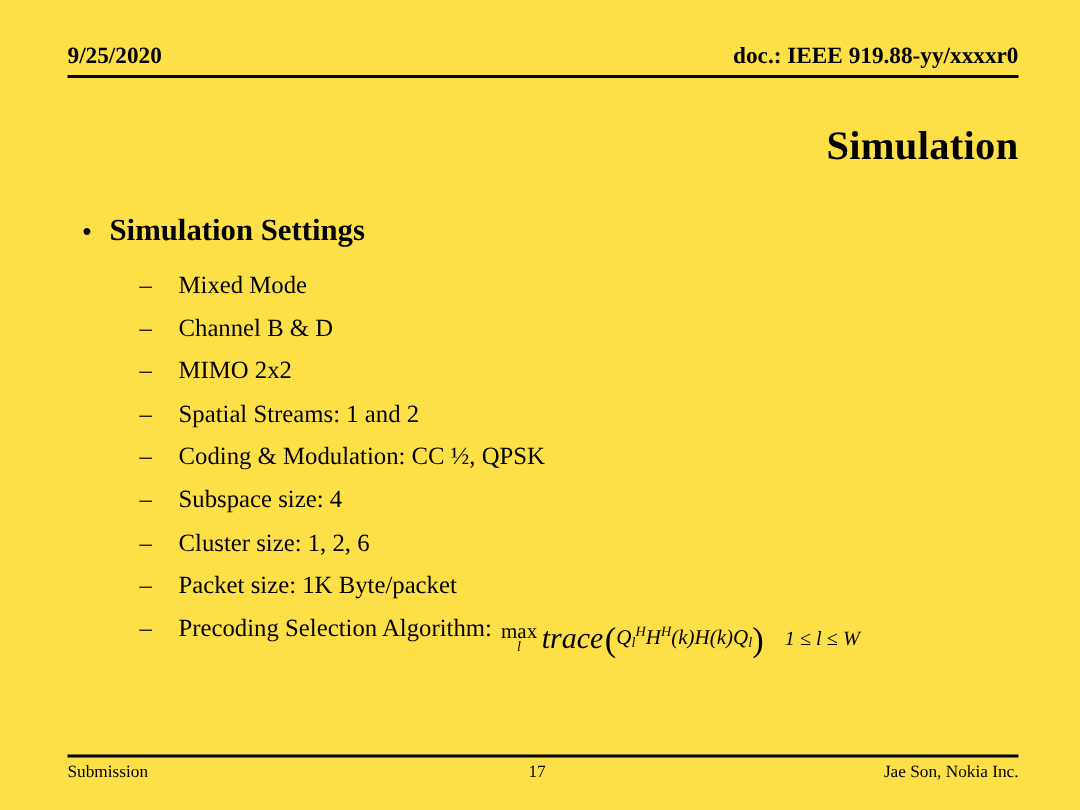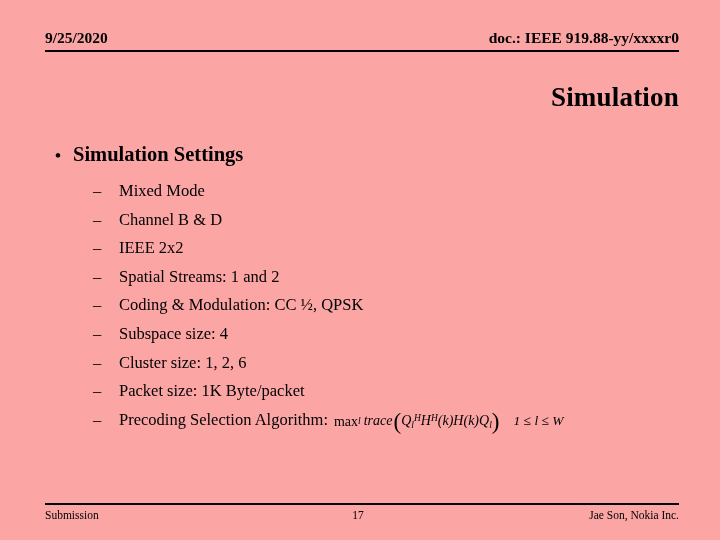--- a/index.html
+++ b/index.html
@@ -13,21 +13,21 @@
     font-family: "Liberation Serif", "DejaVu Serif", serif;
     color: #000000;
     position: relative;
     overflow: hidden;
   }
 
   
   .slide {
     position: absolute;
     inset: 0;
-    background: #fca5a5;
+    background: #fde047;
   }
 
   
   .header {
     position: absolute;
     left: 45px;
     top: 28px;
     width: 634px;
     display: flex;
     justify-content: space-between;
@@ -120,40 +120,40 @@
     font-family: "Liberation Serif", "DejaVu Serif", serif;
     font-style: italic;
     font-size: 14px;
     margin-left: 6px;
     position: relative;
     top: 1px;
     white-space: nowrap;
   }
   .eq-maxsub {
     display: inline-flex;
-    flex-direction: row;
+    flex-direction: column;
     align-items: center;
     font-style: normal;
     line-height: 1;
     margin-right: 3px;
     justify-content: flex-end;
   }
   .eq-maxsub .eq-op {
     font-style: normal;
     font-size: 14px;
   }
   .eq-maxsub .eq-under {
     font-style: italic;
     font-size: 9.5px;
     line-height: 1;
     margin-top: -1px;
   }
   .eq-trace {
     font-style: italic;
-    font-size: 14px;
+    font-size: 20px;
     margin-right: 1px;
     font-family: Liberation Serif, serif;
   }
   .eq-paren {
     font-style: normal;
     font-size: 23px;
     line-height: 0.85;
     position: relative;
     top: 0.5px;
   }
@@ -225,21 +225,21 @@
         <span class="bullet-text">Mixed Mode</span>
       </li>
 
       <li class="level2">
         <span class="bullet-mark">–</span>
         <span class="bullet-text">Channel B &amp; D</span>
       </li>
 
       <li class="level2">
         <span class="bullet-mark">–</span>
-        <span class="bullet-text">IEEE 2x2</span>
+        <span class="bullet-text">MIMO 2x2</span>
       </li>
 
       <li class="level2">
         <span class="bullet-mark">–</span>
         <span class="bullet-text">Spatial Streams: 1 and 2</span>
       </li>
 
       <li class="level2">
         <span class="bullet-mark">–</span>
         <span class="bullet-text">Coding &amp; Modulation: CC ½, QPSK</span>

